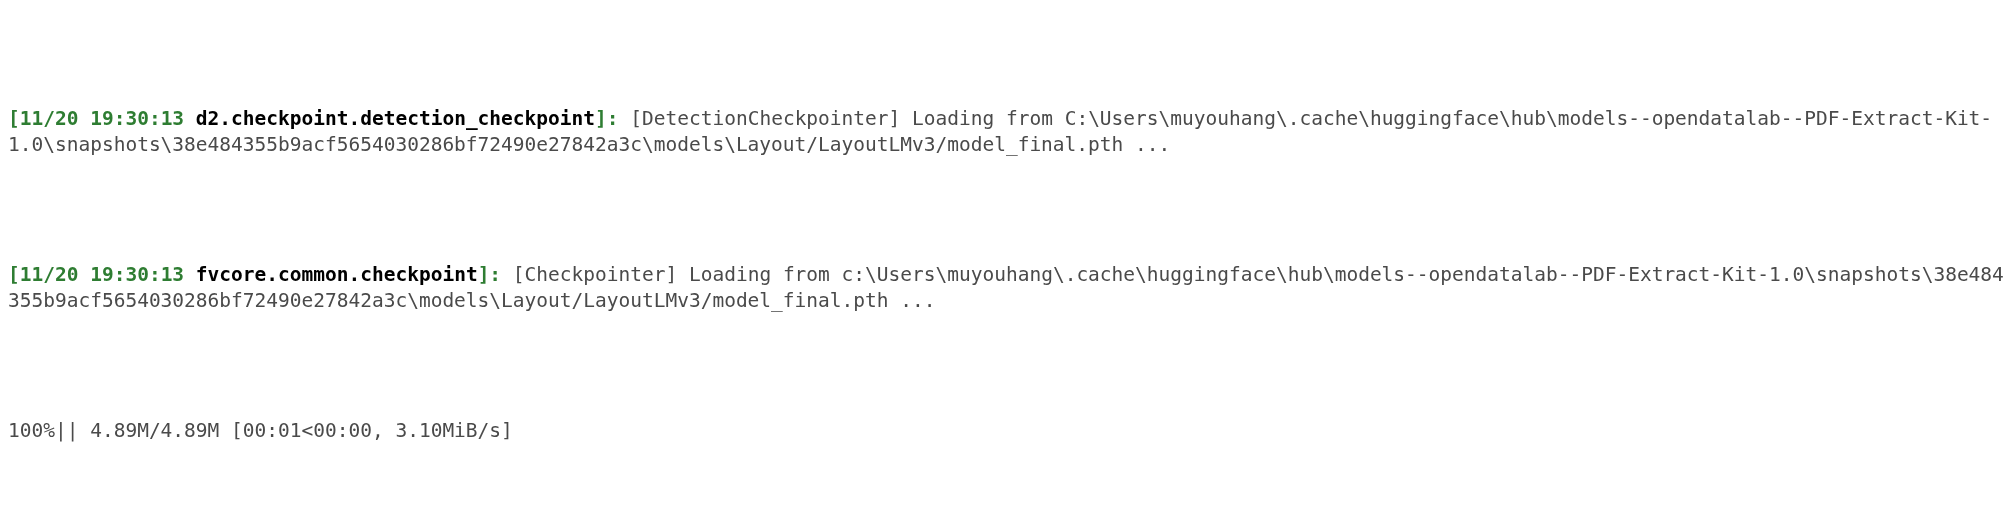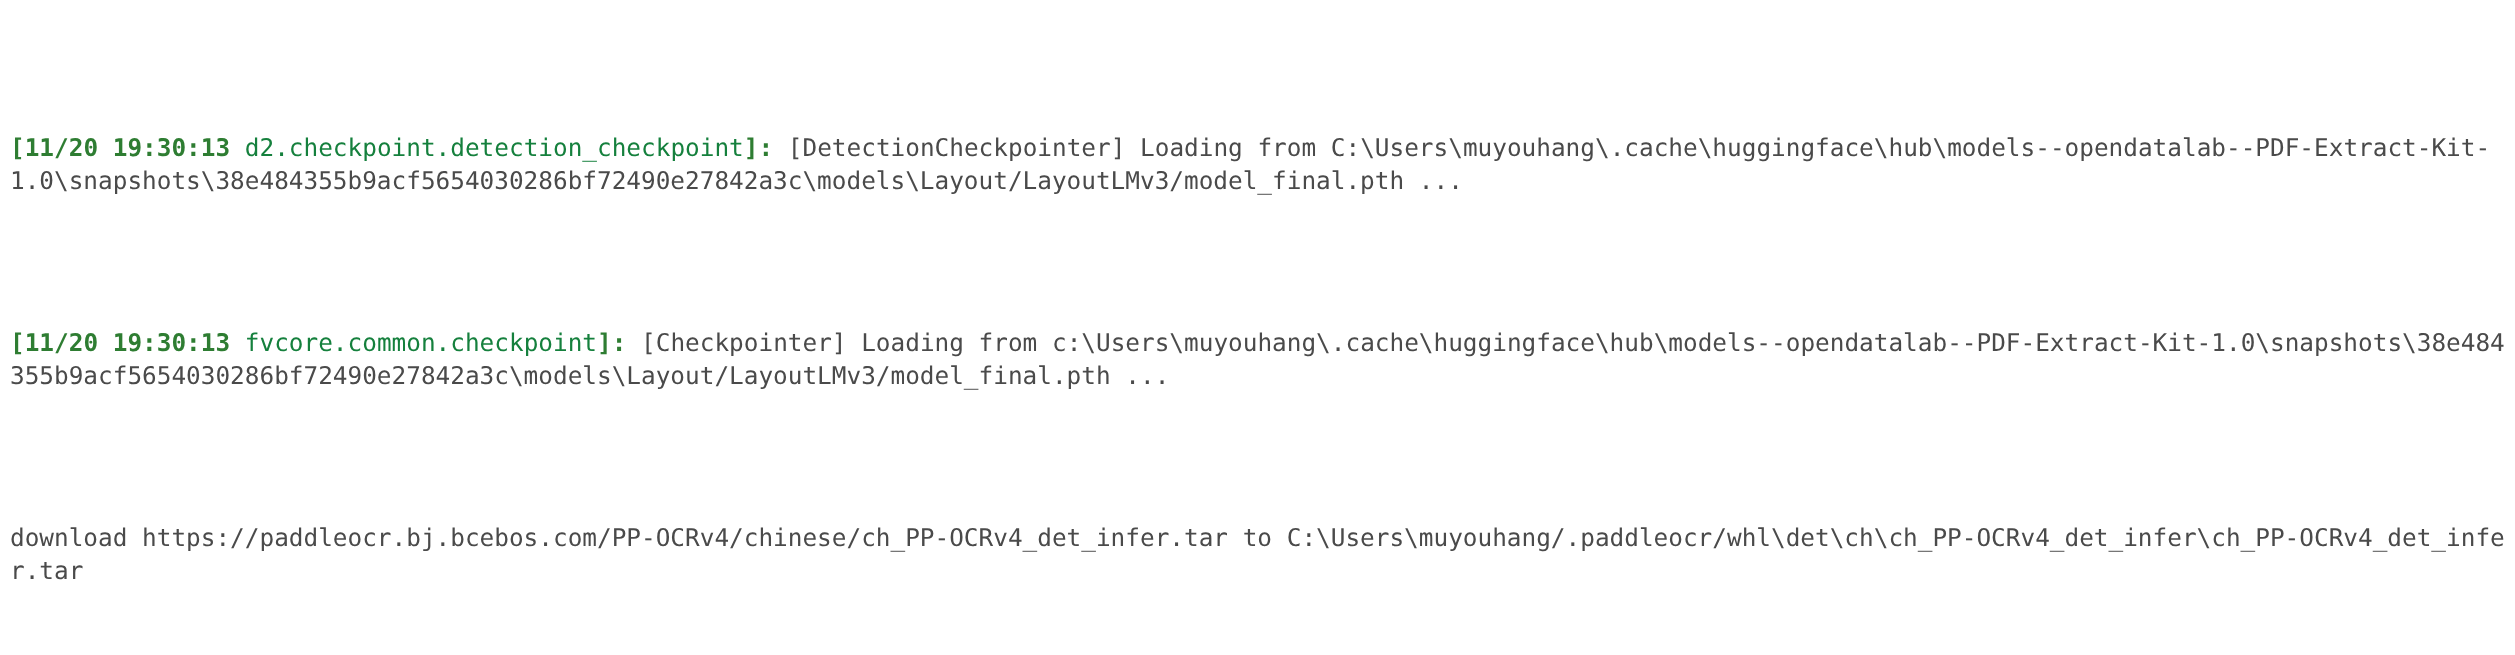--- a/index.html
+++ b/index.html
@@ -20,21 +20,21 @@
     white-space: pre;
     overflow: hidden;
     letter-spacing: 0px;
   }
   .line {
     display: block;
     white-space: pre-wrap;
     word-break: break-all;
   }
   .ts-green { color: #2e7d32; font-weight: 600; }
-  .ts-dark  { color: #15803d; font-weight: 400; }
+  .ts-dark  { color: #000000; font-weight: 700; }
   .grey { color:#4a4a4a; }
 
   .progress-line {
     display: flex;
     align-items: center;
     height: 26px;
     font-family: inherit;
   }
   .progress-pct {
     white-space: pre;
@@ -48,21 +48,20 @@
 
 <div class="terminal">
 
   
   <span class="line"><span class="ts-green">[</span><span class="ts-green">11/20 19:30:13 </span><span class="ts-dark">d2.checkpoint.detection_checkpoint</span><span class="ts-green">]: </span><span class="grey">[DetectionCheckpointer] Loading from C:\Users\muyouhang\.cache\huggingface\hub\models--opendatalab--PDF-Extract-Kit-1.0\snapshots\38e484355b9acf5654030286bf72490e27842a3c\models\Layout/LayoutLMv3/model_final.pth ...</span></span>
 
   
   <span class="line"><span class="ts-green">[</span><span class="ts-green">11/20 19:30:13 </span><span class="ts-dark">fvcore.common.checkpoint</span><span class="ts-green">]: </span><span class="grey">[Checkpointer] Loading from c:\Users\muyouhang\.cache\huggingface\hub\models--opendatalab--PDF-Extract-Kit-1.0\snapshots\38e484355b9acf5654030286bf72490e27842a3c\models\Layout/LayoutLMv3/model_final.pth ...</span></span>
 
   
-  <span class="line grey">download https://paddleocr.bj.bcebos.com/PP-OCRv4/chinese/ch_PP-OCRv4_det_infer.tar to C:\Users\muyouhang/.paddleocr/whl\det\ch\ch_PP-OCRv4_det_infer\ch_PP-OCRv4_det_infer.tar</span>
   <div class="progress-line">
     <span class="progress-pct grey">100%|</span>
     
     <span class="progress-tail grey">| 4.89M/4.89M [00:01&lt;00:00, 3.10MiB/s]</span>
   </div>
 
   
   
   
 

